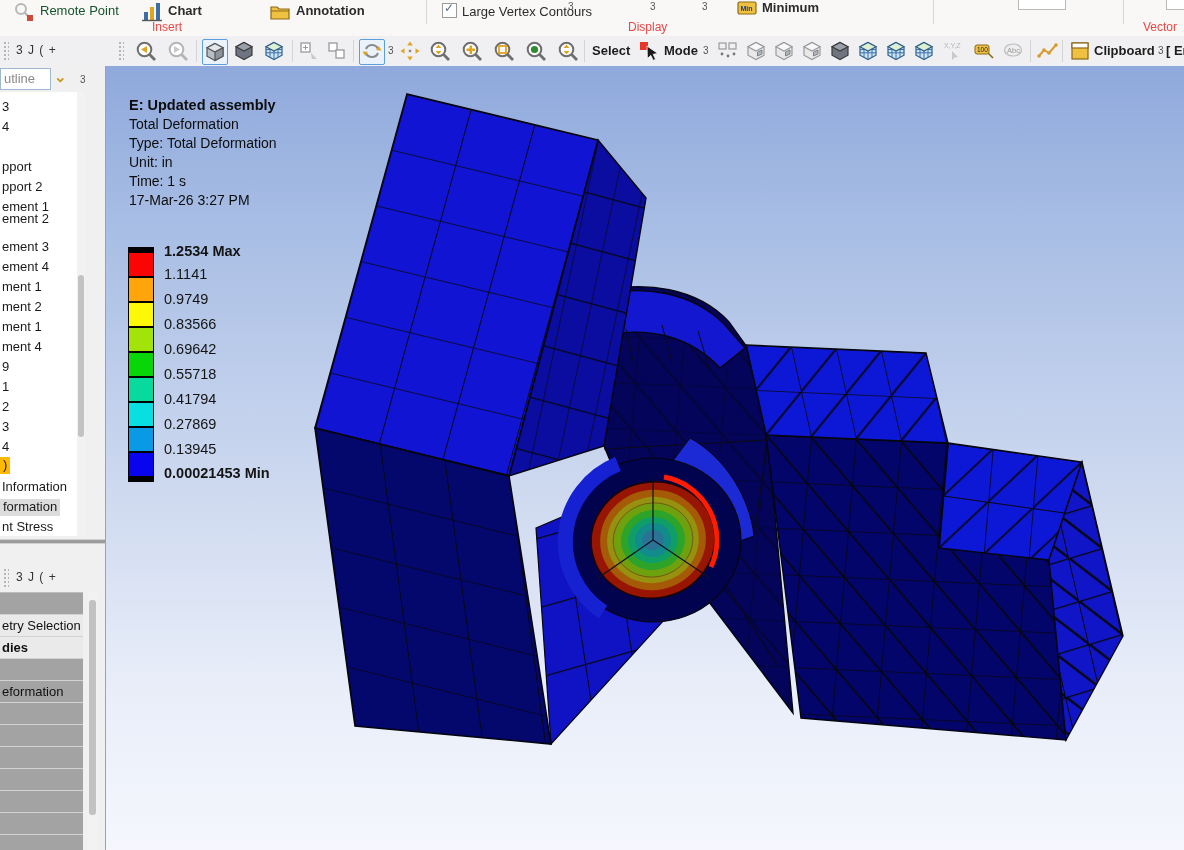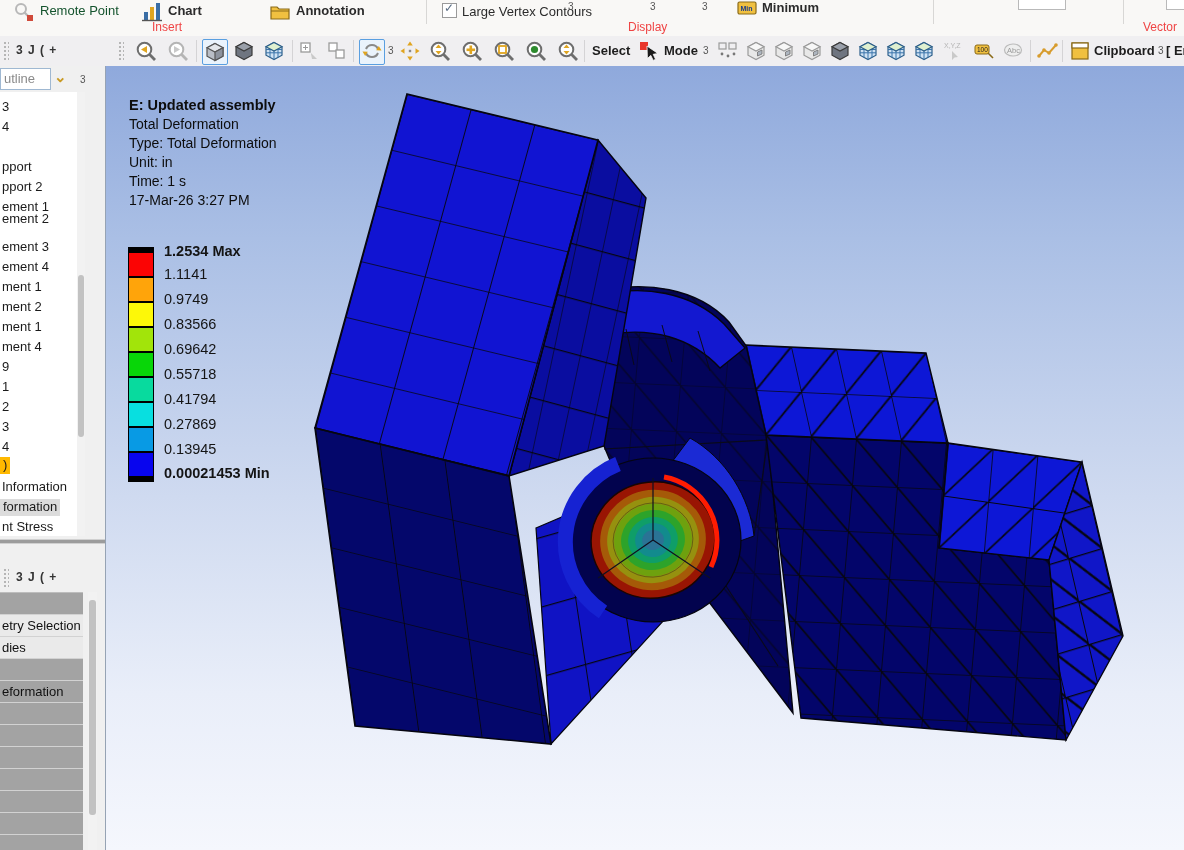--- a/index.html
+++ b/index.html
@@ -21,39 +21,39 @@
   
   #toolbar{left:0;top:36px;width:1184px;height:30px;background:#f0eff1;border-bottom:1px solid #cfcfcf;}
   .tb-text{position:absolute;top:7px;font-size:13px;font-weight:700;color:#1d1d1d;white-space:nowrap;}
   .tb-badge{position:absolute;top:9px;font-size:10px;color:#555;}
   .tb-sep{position:absolute;top:4px;width:1px;height:22px;background:#d4d3d5;}
   .ic{position:absolute;top:3px;width:24px;height:24px;}
   .ic svg{width:24px;height:24px;display:block;}
   .ic.active{border:1px solid #5a9fe0;background:#eaf3fc;border-radius:2px;}
   .grip{position:absolute;width:6px;height:20px;top:5px;
     background:radial-gradient(circle,#b5b5b5 1px,transparent 1.4px);background-size:4px 4px;}
-  .mini-hdr{position:absolute;font-size:12px;color:#333;letter-spacing:1px;font-weight:700;}
+  .mini-hdr{position:absolute;font-size:12px;color:#333;letter-spacing:1px;font-weight:400;}
 
   
   #leftcol{left:0;top:66px;width:105px;height:784px;background:#f0f0f0;}
   #outline-tabbar{position:absolute;left:0;top:0;width:105px;height:26px;background:#f0f0f0;}
   #outline-tabbox{position:absolute;left:0;top:2px;width:46px;height:20px;background:#fff;border:1px solid #9fb8d2;font-size:13px;color:#8a8a8a;line-height:20px;padding-left:3px;}
   .gold-chev{position:absolute;left:54px;top:2px;color:#c99a23;font-size:15px;font-weight:700;}
   #tree{position:absolute;left:0;top:26px;width:77px;height:444px;background:#fff;overflow:hidden;}
   .tree-item{position:absolute;left:2px;height:17px;font-size:13px;color:#1a1a1a;white-space:nowrap;}
   .tree-item.hl-orange{left:0;padding:0 3px;background:#ffb900;}
   .tree-item.hl-sel{left:0;padding:0 3px;background:#dcdcdc;}
   #tree-scroll{position:absolute;left:77px;top:26px;width:8px;height:444px;background:#f2f2f2;}
   #tree-thumb{position:absolute;left:1px;top:183px;width:6px;height:162px;background:#c2c2c2;border-radius:3px;}
   #panel-sizer{position:absolute;left:0;top:473px;width:105px;height:3px;background:#9c9c9c;border-top:1px solid #d0d0d0;border-bottom:1px solid #d0d0d0;}
   #details-hdr{position:absolute;left:0;top:500px;width:105px;height:24px;}
   #details{position:absolute;left:0;top:526px;width:83px;height:258px;background:#a3a3a3;border-top:1px solid #bdbdbd;}
   .det-row{position:absolute;left:0;width:83px;height:22px;border-bottom:1px solid #d2d2d2;font-size:13px;color:#111;line-height:22px;padding-left:2px;box-sizing:border-box;white-space:nowrap;}
   .det-row.gray{background:#eaeaea;}
-  .det-row.bold{font-weight:400;}
+  .det-row.bold{font-weight:700;}
   #det-scroll{position:absolute;left:88px;top:526px;width:9px;height:258px;background:#f2f2f2;}
   #det-thumb{position:absolute;left:1px;top:8px;width:7px;height:215px;background:#c2c2c2;border-radius:3px;}
 
   
   #viewport{left:105px;top:66px;width:1079px;height:784px;border-left:1px solid #96a3b4;
     background:linear-gradient(#8fa9dc 0%,#aabfe5 22%,#cfdaf0 55%,#e9eef9 80%,#f5f7fd 100%);}
   #annot{position:absolute;left:23px;top:30px;font-size:14px;color:#0d0d0d;line-height:19px;white-space:nowrap;}
   #annot .t{font-weight:700;font-size:14.5px;}
   #legendbar{position:absolute;left:22px;top:181px;width:26px;}
   .sw{width:26px;height:25px;border:1px solid #000;box-sizing:border-box;}

